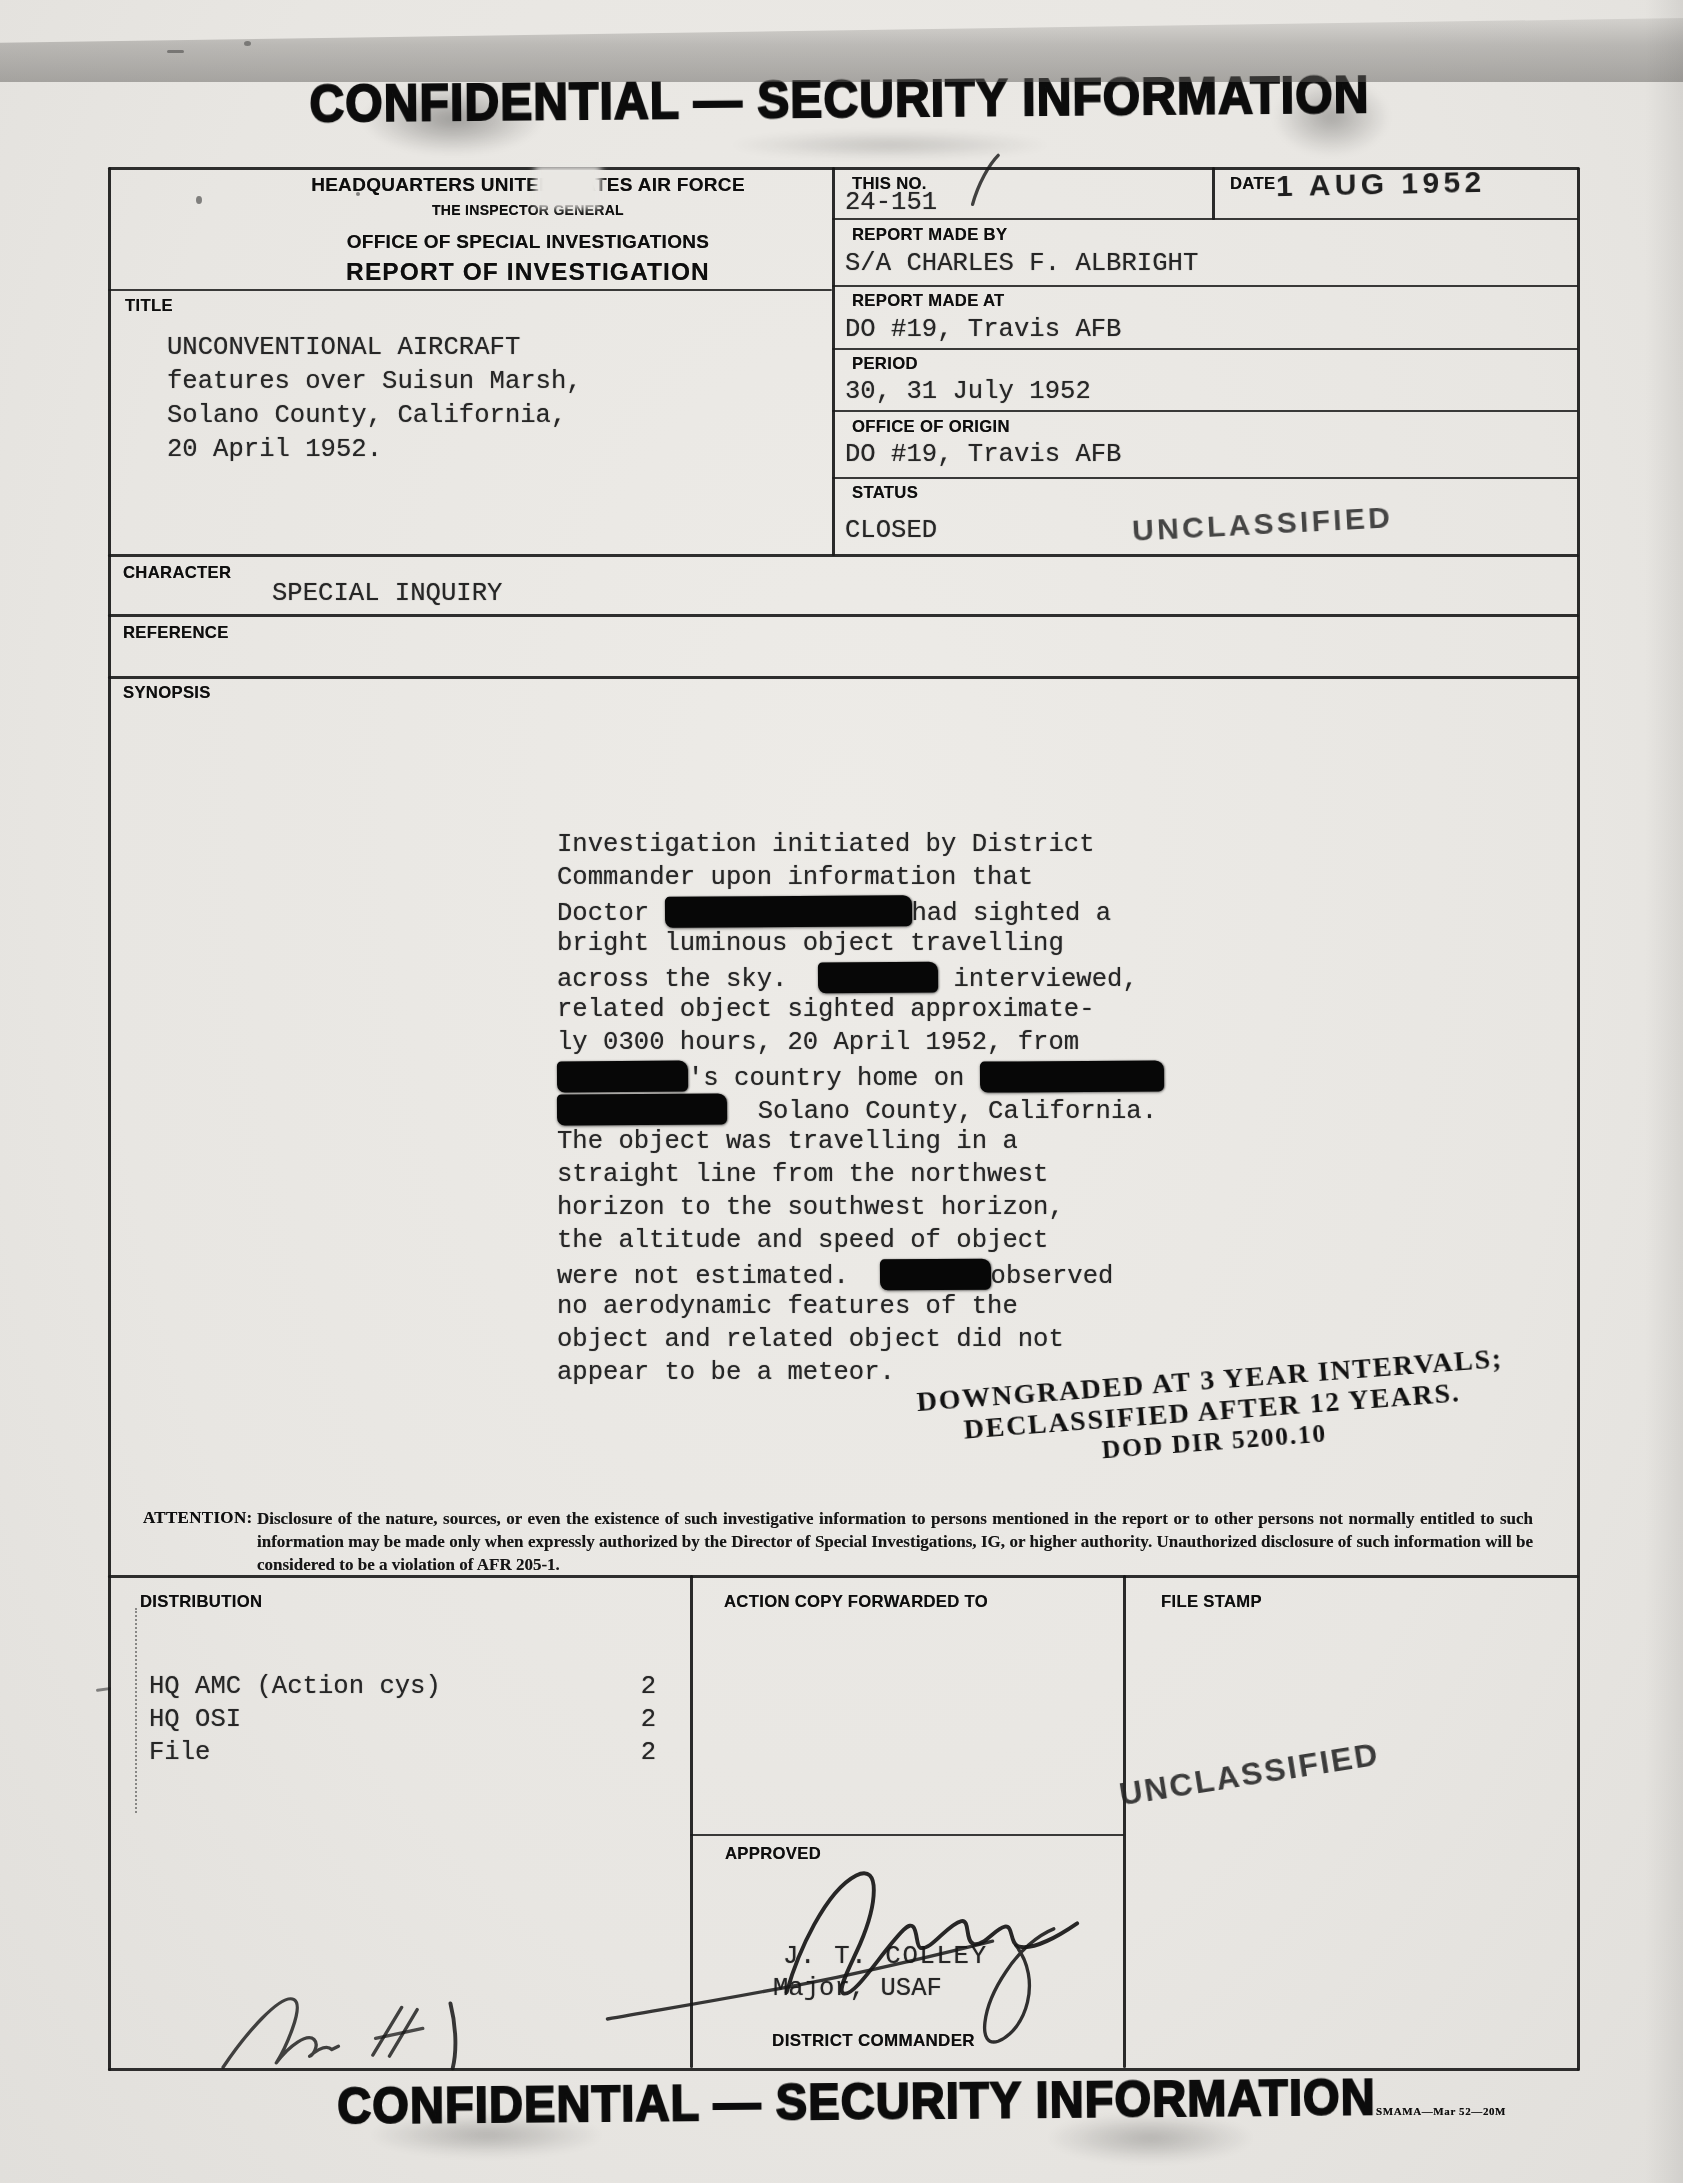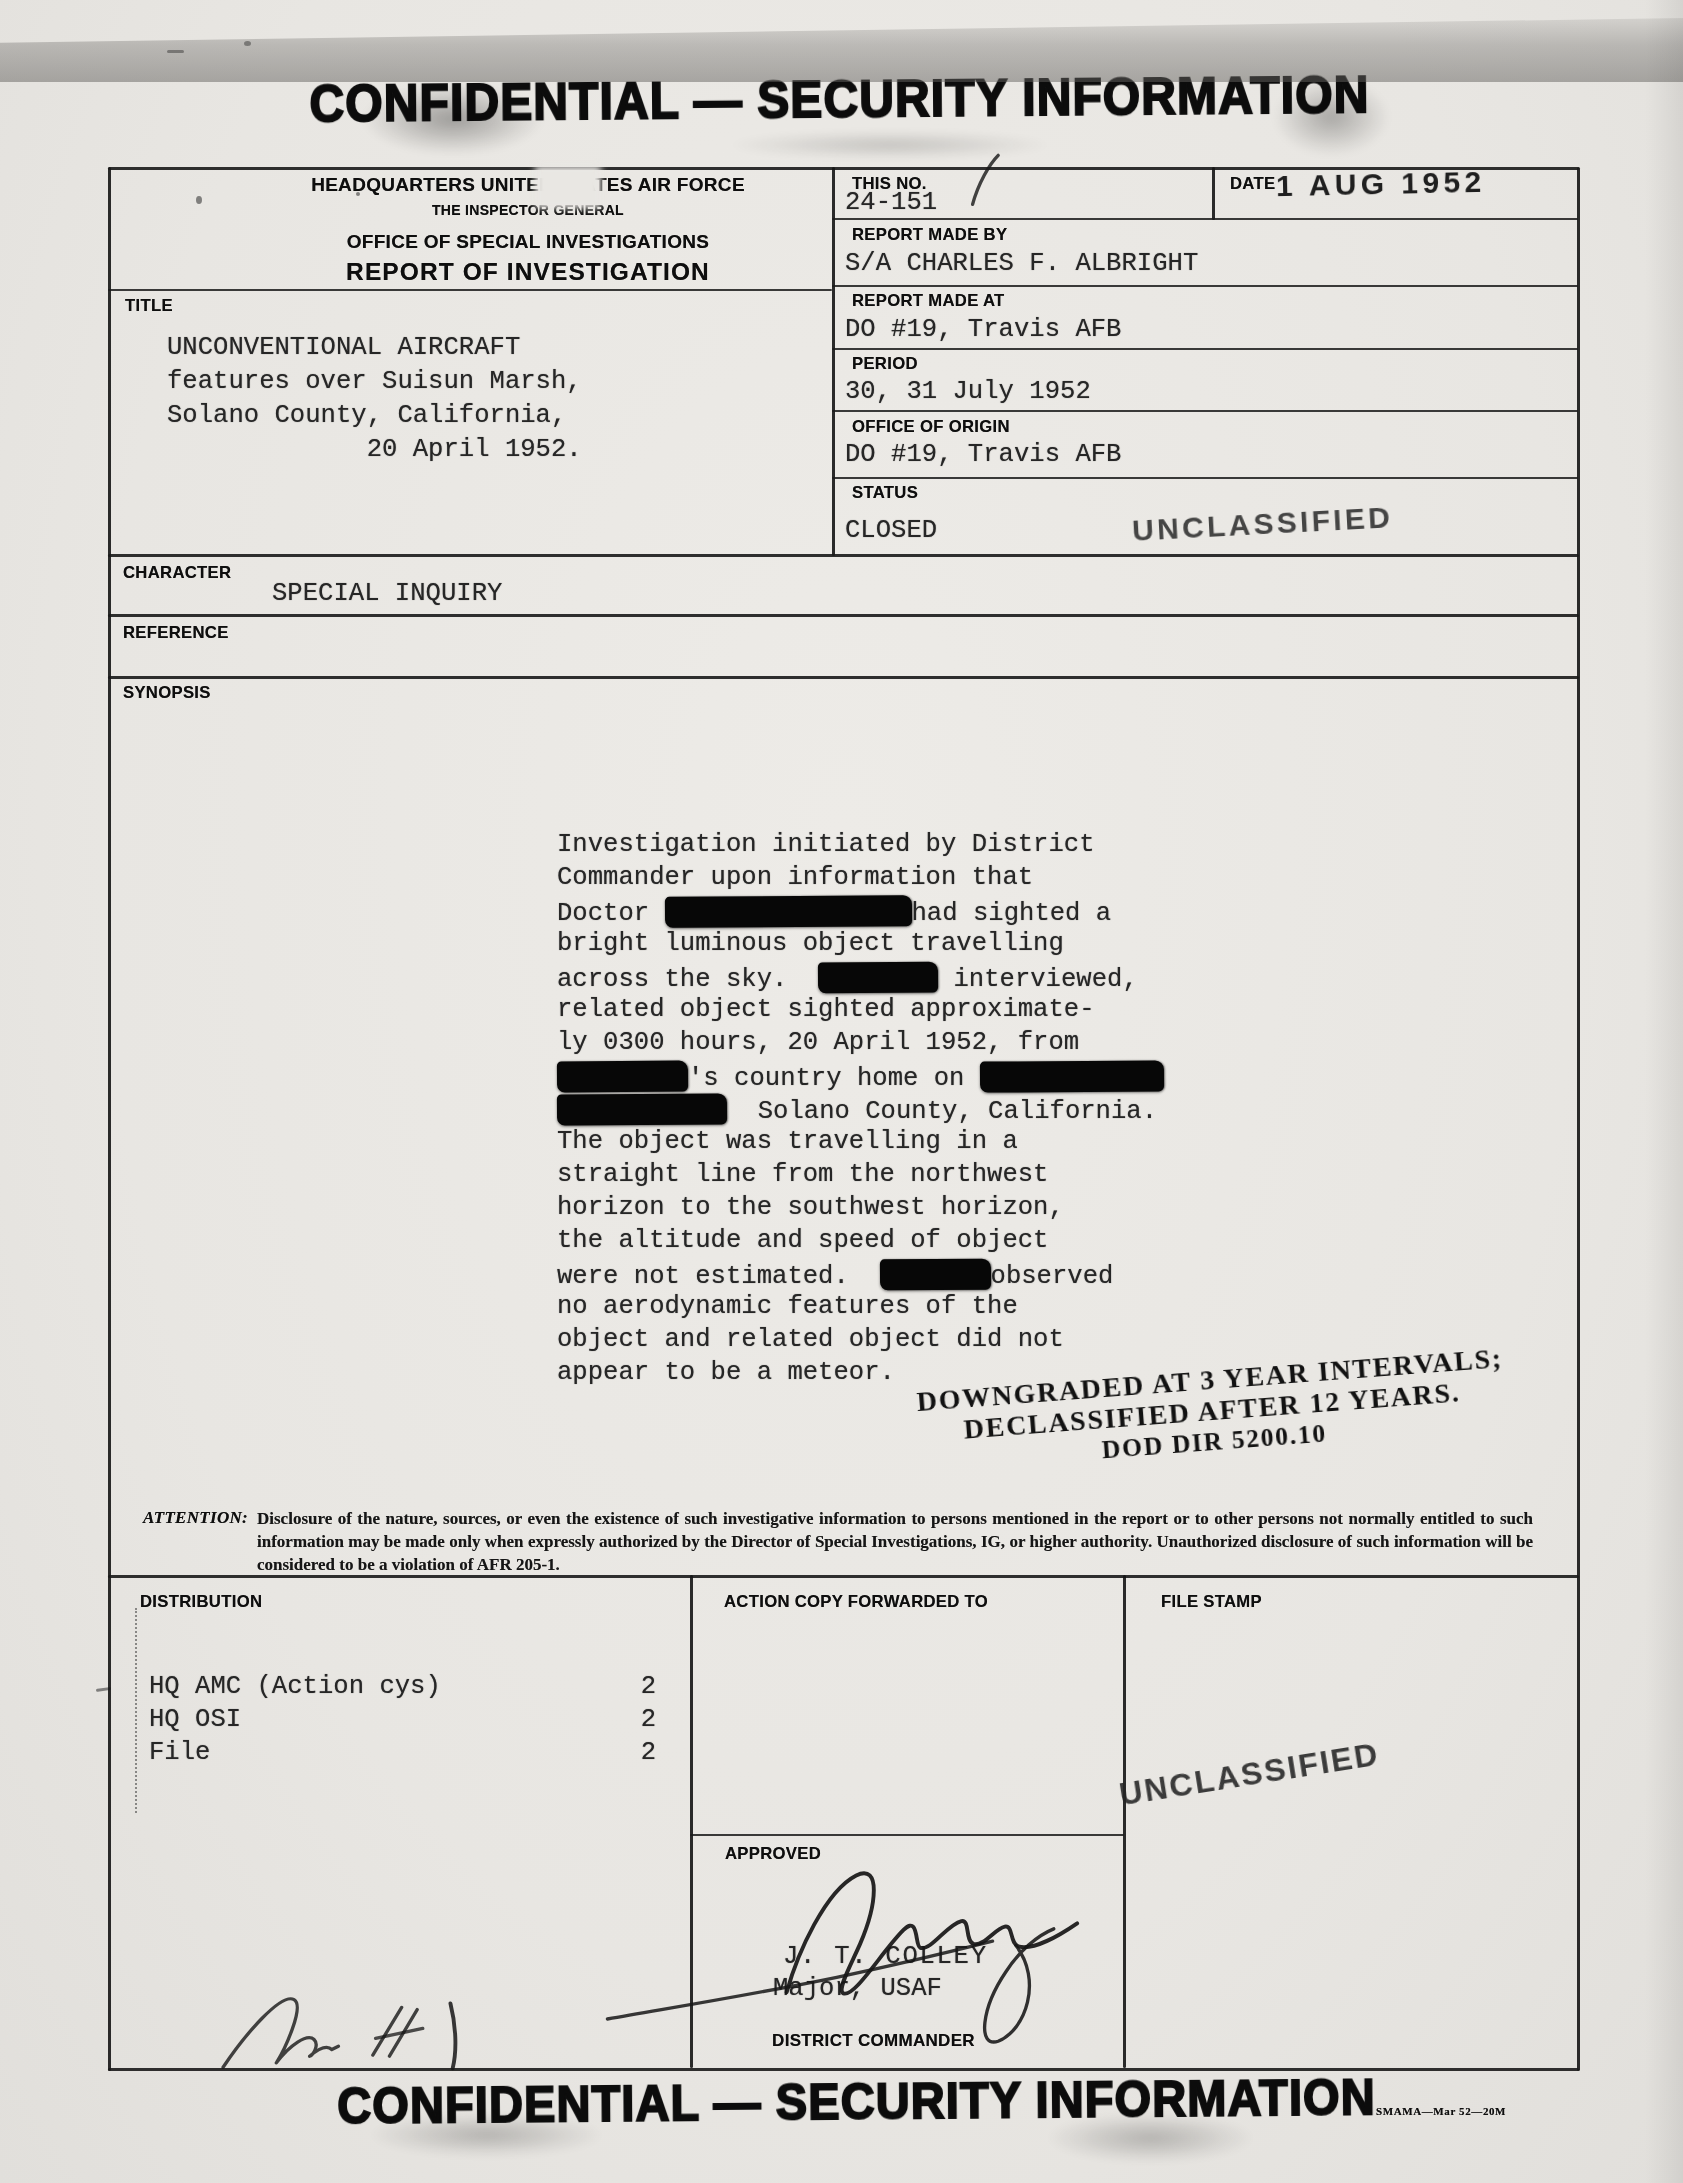--- a/index.html
+++ b/index.html
@@ -149,42 +149,42 @@
   <div class="tw" style="left:845px;top:377px;">30, 31 July 1952</div>
 
   <div class="lbl" style="left:852px;top:417px;">OFFICE OF ORIGIN</div>
   <div class="tw" style="left:845px;top:440px;">DO #19, Travis AFB</div>
 
   <div class="lbl" style="left:852px;top:483px;">STATUS</div>
   <div class="tw" style="left:845px;top:516px;">CLOSED</div>
   <div class="stamp-lite" style="left:1132px;top:507px;transform:rotate(-3deg);">UNCLASSIFIED</div>
 
   <div class="lbl" style="left:125px;top:296px;">TITLE</div>
-  <div class="tw" style="left:167px;top:333px;" id="title-lines"><div class="tw-line" style="height: 34px;">UNCONVENTIONAL AIRCRAFT</div><div class="tw-line" style="height: 34px;">features over Suisun Marsh,</div><div class="tw-line" style="height: 34px;">Solano County, California,</div><div class="tw-line" style="height: 34px; text-align: right;">20 April 1952.</div></div>
+  <div class="tw" style="left:167px;top:333px;" id="title-lines"><div class="tw-line" style="height: 34px;">UNCONVENTIONAL AIRCRAFT</div><div class="tw-line" style="height: 34px;">features over Suisun Marsh,</div><div class="tw-line" style="height: 34px;">Solano County, California,</div><div class="tw-line" style="height: 34px;">20 April 1952.</div></div>
 
   <svg class="ink" style="left:967px;top:153px;" width="39" height="56" viewBox="0 0 70 100">
     <path d="M10,92 C20,55 40,20 56,4" stroke-width="6" opacity=".8"></path>
   </svg>
 
   <div class="lbl" style="left:123px;top:563px;">CHARACTER</div>
   <div class="tw" style="left:272px;top:579px;">SPECIAL INQUIRY</div>
 
   <div class="lbl" style="left:123px;top:623px;">REFERENCE</div>
 
   <div class="lbl" style="left:123px;top:683px;">SYNOPSIS</div>
 
   <div class="tw" style="left:557px;top:830px;" id="synopsis-lines"><div class="syn-line"><span>Investigation initiated by District</span></div><div class="syn-line"><span>Commander upon information that</span></div><div class="syn-line"><span>Doctor </span><span class="redact" style="width: 247px;"></span><span>had sighted a</span></div><div class="syn-line"><span>bright luminous object travelling</span></div><div class="syn-line"><span>across the sky.  </span><span class="redact" style="width: 120px;"></span><span> interviewed,</span></div><div class="syn-line"><span>related object sighted approximate-</span></div><div class="syn-line"><span>ly 0300 hours, 20 April 1952, from</span></div><div class="syn-line"><span class="redact" style="width: 131px;"></span><span>'s country home on </span><span class="redact" style="width: 184px;"></span></div><div class="syn-line"><span class="redact" style="width: 170px;"></span><span>  Solano County, California.</span></div><div class="syn-line"><span>The object was travelling in a</span></div><div class="syn-line"><span>straight line from the northwest</span></div><div class="syn-line"><span>horizon to the southwest horizon,</span></div><div class="syn-line"><span>the altitude and speed of object</span></div><div class="syn-line"><span>were not estimated.  </span><span class="redact" style="width: 111px;"></span><span>observed</span></div><div class="syn-line"><span>no aerodynamic features of the</span></div><div class="syn-line"><span>object and related object did not</span></div><div class="syn-line"><span>appear to be a meteor.</span></div></div>
 
   <div class="downgrade" style="left:859px;top:1364px;width:706px;">
     <div>DOWNGRADED AT 3 YEAR INTERVALS;</div>
     <div>DECLASSIFIED AFTER 12 YEARS.</div>
     <div class="l3">DOD DIR 5200.10</div>
   </div>
 
-  <div class="lbl" style="left:143px;top:1508px;font-size:17px;font-family:'Liberation Serif',serif;font-style:italic;">ATTENTION:</div>
+  <div class="lbl" style="left:143px;top:1508px;font-size:17px;font-family:'Liberation Serif',serif;">ATTENTION:</div>
   <div class="attention-text" style="left:257px;top:1507px;width:1276px;">Disclosure of the nature, sources, or even the existence of such investigative information to persons mentioned in the report or to other persons not normally entitled to such information may be made only when expressly authorized by the Director of Special Investigations, IG, or higher authority.  Unauthorized disclosure of such information will be considered to be a violation of AFR 205-1.</div>
 
   <div class="vline" style="left:690px;top:1575px;height:493px;"></div>
   <div class="vline" style="left:1123px;top:1575px;height:493px;"></div>
 
   <div class="lbl" style="left:140px;top:1592px;">DISTRIBUTION</div>
   <div class="lbl" style="left:724px;top:1592px;">ACTION COPY FORWARDED TO</div>
   <div class="lbl" style="left:1161px;top:1592px;">FILE STAMP</div>
 
   <div class="pen-dotted" style="left:135px;top:1608px;height:205px;"></div>

